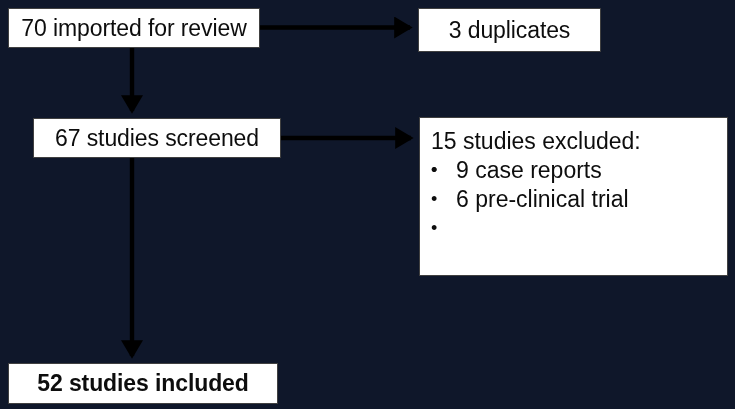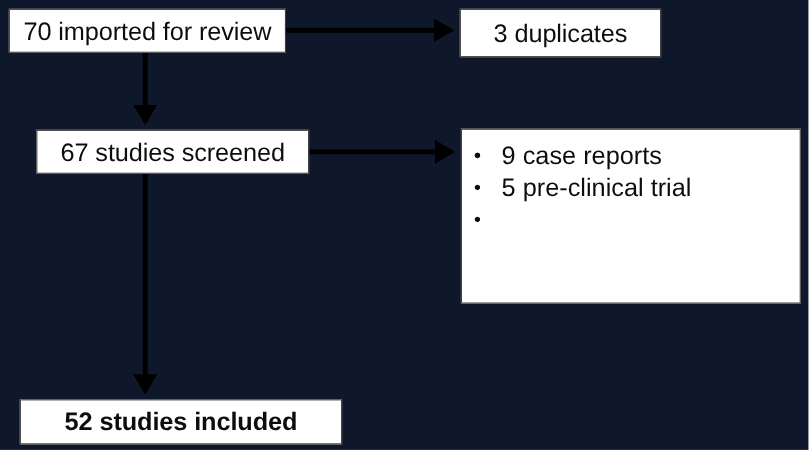--- a/index.html
+++ b/index.html
@@ -34,21 +34,21 @@
   .node-label.bold {
     font-weight: bold;
   }
 
   
   #node-imported  { left: 8px;   top: 8px;   width: 252px; height: 40px; }
   #node-duplicates{ left: 418px; top: 8px;   width: 183px; height: 44px; }
   #node-screened  { left: 8px;   top: 118px; width: 248px; height: 40px; margin-left: 25px; }
   #node-excluded  { left: 419px; top: 117px; width: 309px; height: 159px;
                     display: block; padding: 9px 0 0 0; }
-  #node-included  { left: 18px;   top: 363px; width: 293px; height: 41px; text-align: center; }
+  #node-included  { left: 8px;   top: 363px; width: 270px; height: 41px; text-align: center; }
 
   
   .excl-heading {
     font-size: 23px;
     color: #0d0d0d;
     padding-left: 11px;
     line-height: 29px;
     white-space: nowrap;
   }
   .excl-list {
@@ -117,31 +117,32 @@
 
   <div class="node-box" id="node-duplicates">
     <span class="node-label">3 duplicates</span>
   </div>
 
   <div class="node-box" id="node-screened">
     <span class="node-label">67 studies screened</span>
   </div>
 
   <div class="node-box" id="node-excluded">
+    <div class="excl-heading">15 studies excluded:</div>
     <ul class="excl-list">
       <li class="excl-item">
         <span class="bullet">•</span>
       </li>
       <li class="excl-item">
         <span class="bullet">•</span>
         <span>9 case reports</span>
       </li>
       <li class="excl-item">
         <span class="bullet">•</span>
-        <span>5 pre-clinical trial</span>
+        <span>6 pre-clinical trial</span>
       </li>
       <li class="excl-item">
         <span class="bullet">•</span>
       </li>
     </ul>
   </div>
 
   <div class="node-box" id="node-included">
     <span class="node-label bold">52 studies included</span>
   </div>

